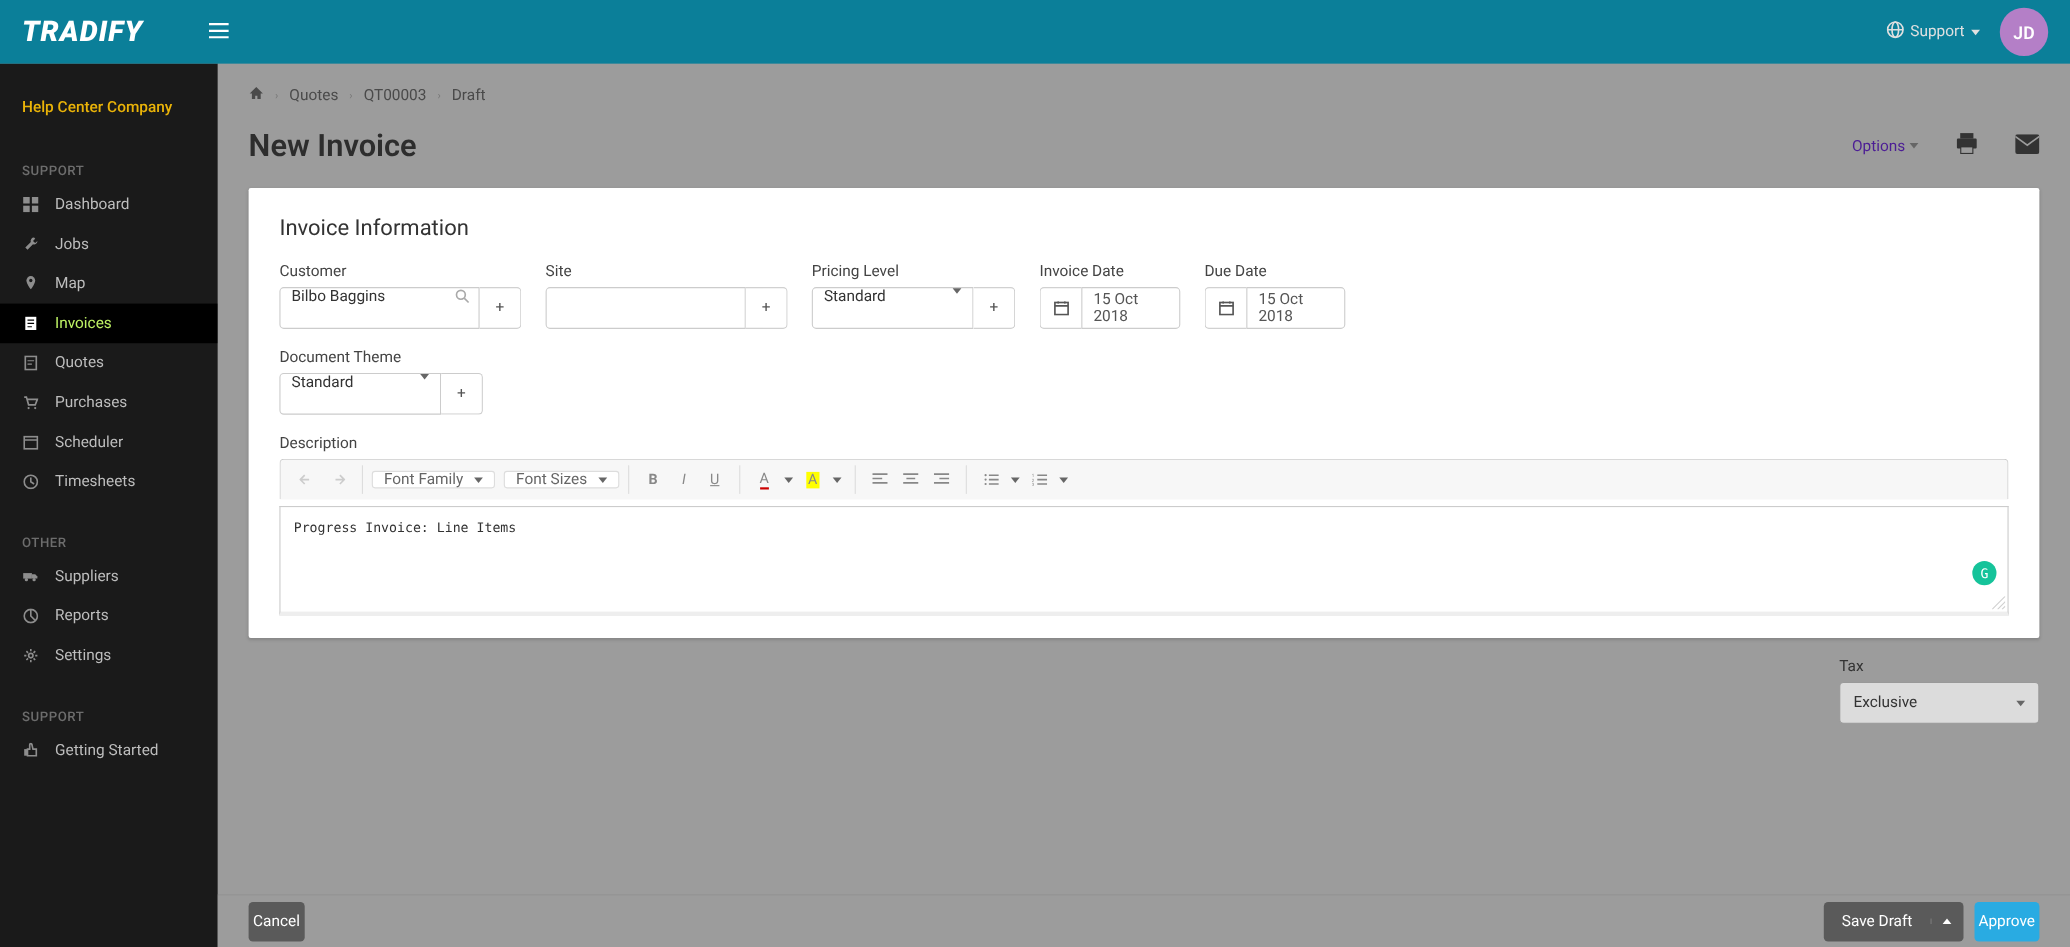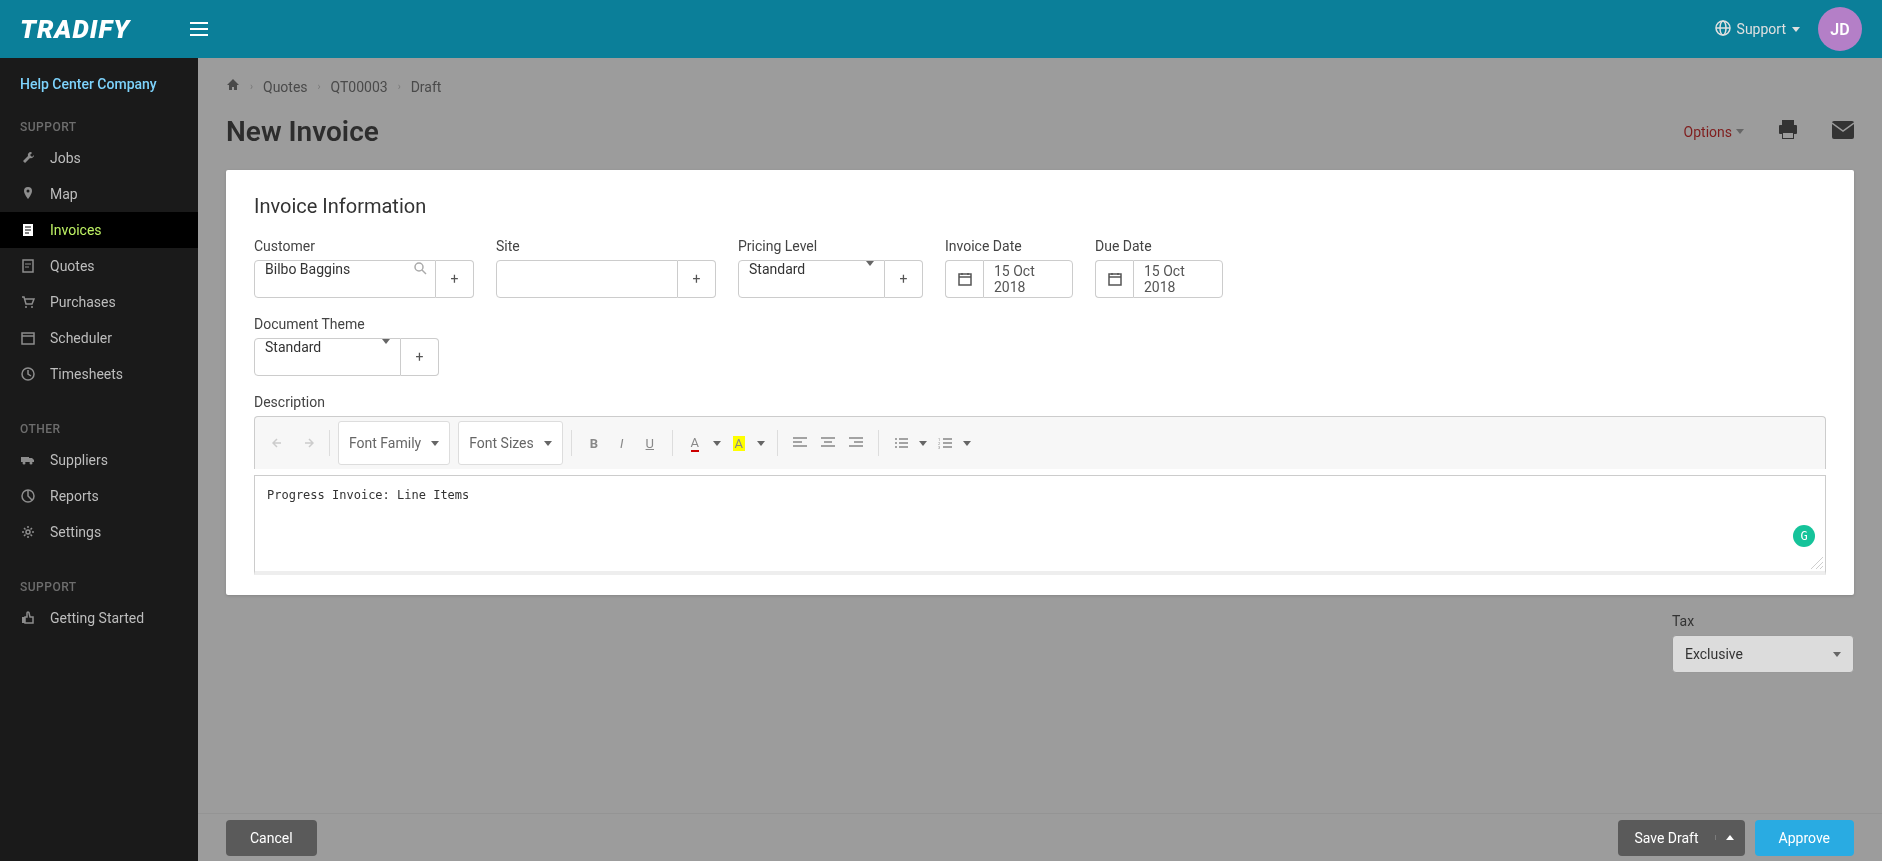--- a/index.html
+++ b/index.html
@@ -9,33 +9,33 @@
 .topbar{height:58px;background:#0b7f99;display:flex;align-items:center;padding:0 20px;color:#fff;}
 .logo{font-size:26px;font-weight:900;letter-spacing:1px;color:#fff;font-style:italic;}
 .menu-toggle{margin-left:60px;cursor:pointer;font-size:18px;color:#fff;}
 .topbar-right{margin-left:auto;display:flex;align-items:center;gap:18px;}
 .support-link{display:flex;align-items:center;gap:6px;color:#e0e0e0;cursor:pointer;}
 .avatar{width:44px;height:44px;border-radius:50%;background:#b47fc7;display:flex;align-items:center;justify-content:center;font-weight:600;font-size:16px;color:#fff;}
 
 .body{flex:1;display:flex;min-height:0;}
 
 .sidebar{width:198px;background:#1a1a1a;color:#bdbdbd;display:flex;flex-direction:column;overflow:hidden;}
-.sidebar-company{padding:18px 20px;color:#7dd3fc;font-weight:500;}
+.sidebar-company{padding:32px 20px;color:#eab308;font-weight:500;}
 .sidebar-section{padding:10px 20px 6px;color:#6d6d6d;font-size:12px;font-weight:500;letter-spacing:0.5px;}
 .sidebar-item{display:flex;align-items:center;gap:14px;padding:10px 20px;color:#bdbdbd;cursor:pointer;font-size:14px;}
 .sidebar-item.active{background:#000;color:#bef264;}
 .sidebar-icon{width:16px;height:16px;display:flex;align-items:center;justify-content:center;font-size:14px;color:#8d8d8d;}
 .sidebar-item.active .sidebar-icon{color:#fff;}
 
 .main{flex:1;display:flex;flex-direction:column;background:#9c9c9c;position:relative;min-width:0;}
 .breadcrumb{display:flex;align-items:center;gap:10px;padding:20px 28px 10px;color:#4a4a4a;font-size:14px;}
 .breadcrumb-sep{color:#777;font-size:10px;}
 .page-header{display:flex;align-items:center;padding:10px 28px 22px;}
 .page-title{font-size:28px;font-weight:600;color:#2d2d2d;}
-.page-actions{margin-left:auto;display:flex;align-items:center;gap:33px;color:#7f1d1d;}
+.page-actions{margin-left:auto;display:flex;align-items:center;gap:33px;color:#4c1d95;}
 .options-link{display:flex;align-items:center;gap:4px;cursor:pointer;}
 .card{margin:0 28px;background:#fff;border-radius:2px;box-shadow:0 1px 3px rgba(0,0,0,0.15);padding:24px 28px 20px;}
 .card-title{font-size:20px;font-weight:400;color:#333;margin-bottom:20px;}
 .form-row{display:flex;gap:22px;margin-bottom:18px;}
 .field{display:flex;flex-direction:column;gap:6px;}
 .field-label{font-size:14px;color:#444;}
 .input-group{display:flex;}
 .input,.select{height:38px;border:1px solid #ccc;border-radius:4px;padding:0 10px;font-size:14px;color:#333;background:#fff;display:flex;}
 .input{min-width:0;}
 .select{justify-content:space-between;cursor:pointer;}
@@ -46,31 +46,31 @@
 .date-icon{width:38px;height:38px;border:1px solid #ccc;border-right:0;border-top-left-radius:4px;border-bottom-left-radius:4px;display:flex;align-items:center;justify-content:center;background:#fff;color:#555;}
 .date-field{height:38px;border:1px solid #ccc;border-top-right-radius:4px;border-bottom-right-radius:4px;padding:0 10px;font-size:14px;display:flex;align-items:center;color:#555;}
 .caret{width:0;height:0;border-left:4px solid transparent;border-right:4px solid transparent;border-top:5px solid #666;}
 .search-icon-sm{color:#aaa;font-size:14px;}
 
 .editor-toolbar{border:1px solid #ccc;border-bottom:0;border-top-left-radius:4px;border-top-right-radius:4px;background:#f7f7f7;display:flex;align-items:center;padding:4px 6px;gap:0;flex-wrap:wrap;}
 .tb-group{display:flex;align-items:center;padding:0 4px;}
 .tb-sep{width:1px;height:26px;background:#ddd;margin:0 4px;}
 .tb-btn{min-width:28px;height:28px;display:flex;align-items:center;justify-content:center;border-radius:3px;cursor:pointer;color:#888;font-size:13px;padding:0 4px;}
 .tb-btn.disabled{color:#ccc;cursor:default;}
-.tb-select{height:44px;display:flex;align-items:center;gap:10px;padding:0 10px;cursor:pointer;color:#666;border:1px solid #ddd;border-radius:3px;background:#fff;}
+.tb-select{height:16px;display:flex;align-items:center;gap:10px;padding:0 10px;cursor:pointer;color:#666;border:1px solid #ddd;border-radius:3px;background:#fff;}
 .editor-body{border:1px solid #ccc;border-bottom:4px solid #eee;min-height:100px;padding:12px;font-family:monospace;font-size:12px;color:#333;background:#fff;position:relative;}
 .grammarly{position:absolute;right:10px;bottom:24px;width:22px;height:22px;border-radius:50%;background:#15c39a;color:#fff;display:flex;align-items:center;justify-content:center;font-size:12px;}
 .resize-handle{position:absolute;right:2px;bottom:2px;width:12px;height:12px;opacity:0.4;}
 
 .tax-section{display:flex;justify-content:flex-end;padding:18px 28px 0;}
 .tax-field{display:flex;flex-direction:column;gap:6px;width:182px;}
 .tax-select{height:38px;border:1px solid #999;border-radius:4px;background:#dcdcdc;display:flex;align-items:center;justify-content:space-between;padding:0 12px;cursor:pointer;color:#333;}
 
 .footer{height:48px;background:#9c9c9c;display:flex;align-items:center;padding:0 28px;border-top:1px solid rgba(0,0,0,0.05);}
-.btn{height:36px;padding:0 24px;border-radius:4px;display:flex;align-items:center;justify-content:center;font-size:14px;cursor:pointer;}
+.btn{height:36px;padding:0 4px;border-radius:4px;display:flex;align-items:center;justify-content:center;font-size:14px;cursor:pointer;}
 .btn-dark{background:#5a5a5a;color:#fff;}
 .btn-split{background:#5a5a5a;color:#fff;display:flex;padding:0;}
 .btn-split-main{padding:0 16px;display:flex;align-items:center;}
 .btn-split-caret{width:30px;display:flex;align-items:center;justify-content:center;border-left:1px solid rgba(255,255,255,0.2);}
 .btn-primary{background:#29abe2;color:#fff;}
 .footer-right{margin-left:auto;display:flex;gap:10px;}
 </style>
 </head>
 <body>
 
@@ -101,20 +101,31 @@
 
   <div class="body">
 
     <div class="sidebar">
       <div class="sidebar-company">Help Center Company</div>
       <div class="sidebar-section">SUPPORT</div>
 
       <div class="sidebar-item">
         <span class="sidebar-icon">
             <svg width="14" height="14" viewBox="0 0 14 14">
+              <rect x="0" y="0" width="6" height="6" fill="#8d8d8d"></rect>
+              <rect x="8" y="0" width="6" height="6" fill="#8d8d8d"></rect>
+              <rect x="0" y="8" width="6" height="6" fill="#8d8d8d"></rect>
+              <rect x="8" y="8" width="6" height="6" fill="#8d8d8d"></rect>
+            </svg>
+          </span>
+        <span>Dashboard</span>
+      </div>
+      <div class="sidebar-item">
+        <span class="sidebar-icon">
+            <svg width="14" height="14" viewBox="0 0 14 14">
               <path d="M10 1a3 3 0 00-3 4L2 10l2 2 5-5a3 3 0 004-3l-2 2-2-2 2-2z" fill="#8d8d8d"></path>
             </svg>
           </span>
         <span>Jobs</span>
       </div>
       <div class="sidebar-item">
         <span class="sidebar-icon">
             <svg width="14" height="14" viewBox="0 0 14 14">
               <path d="M7 0a4 4 0 00-4 4c0 3 4 8 4 8s4-5 4-8a4 4 0 00-4-4z" fill="#8d8d8d"></path>
               <circle cx="7" cy="4" r="1.5" fill="#1a1a1a"></circle>

